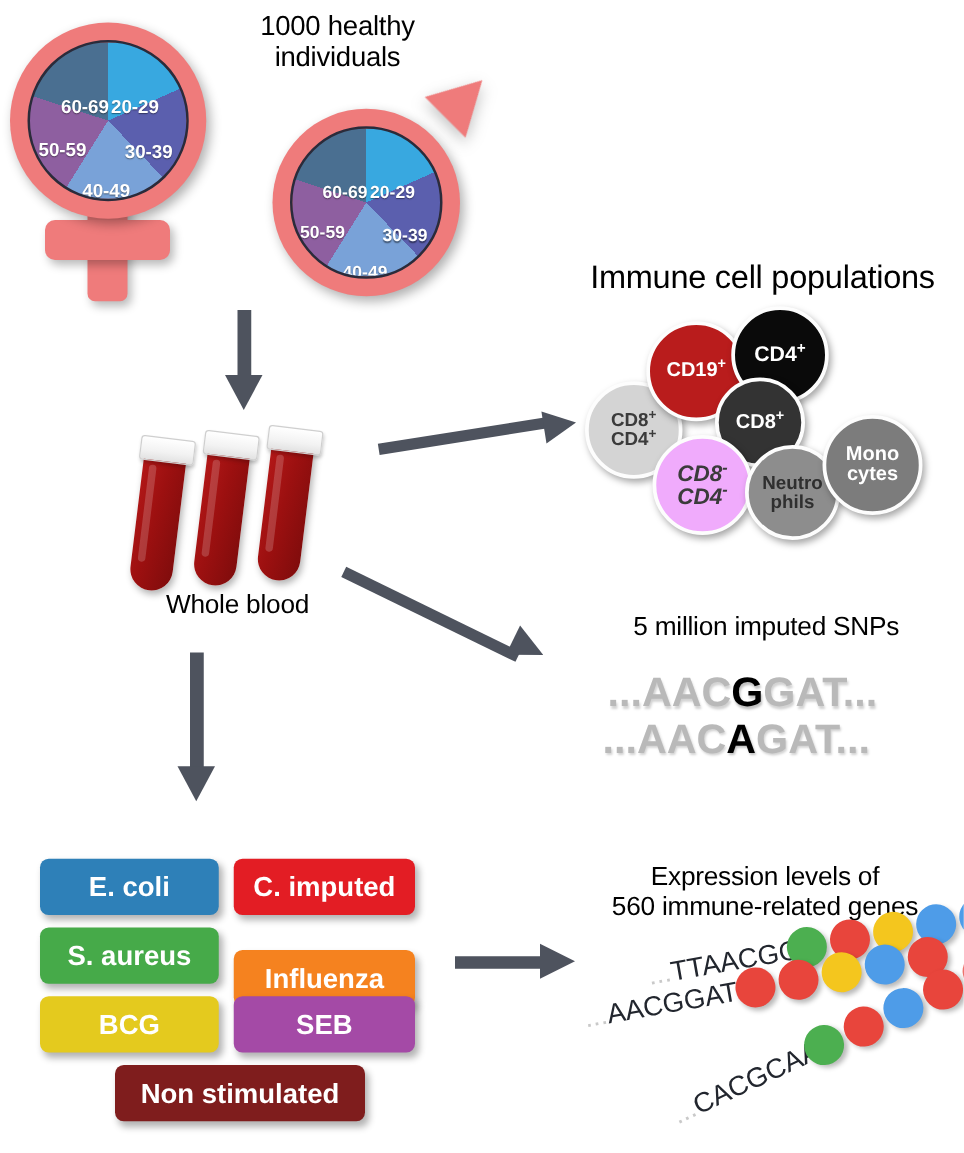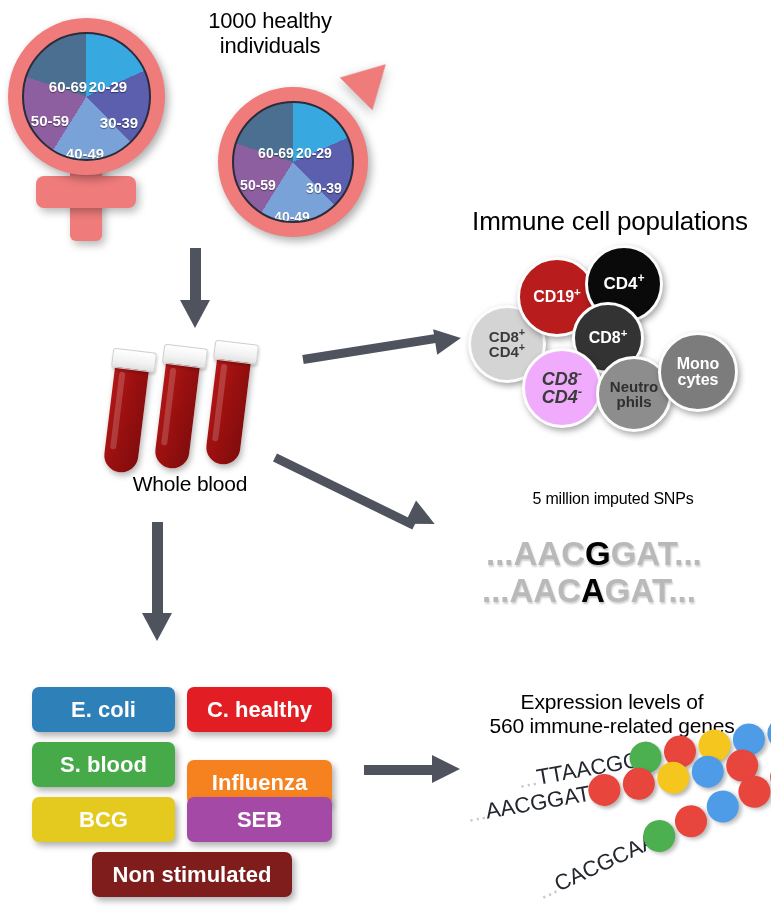--- a/index.html
+++ b/index.html
@@ -222,38 +222,38 @@
 
   <div class="cell" style="left:136px;top:116px;width:76px;height:76px;background:#8d8d8d;color:#2f2f2f;font-size:15px;">
     <span>Neutro<br>phils</span>
   </div>
 
   <div class="cell" style="left:198px;top:92px;width:80px;height:80px;background:#7c7c7c;color:#ffffff;font-size:16px;">
     <span>Mono<br>cytes</span>
   </div>
 </div>
 
-<div class="abs heading" style="left:455px;top:490px;width:316px;font-size:16px;">5 million imputed SNPs</div>
+<div class="abs heading" style="left:455px;top:490px;width:316px;font-size:21px;">5 million imputed SNPs</div>
 
 <div class="snp-line" style="left:486px;top:535px;font-size:33px;">
   <span class="dim">...</span><span class="dim">AAC</span><span class="hi">G</span><span class="dim">GAT</span><span class="dim">...</span>
 </div>
 
 <div class="snp-line" style="left:482px;top:572px;font-size:33px;">
   <span class="dim">...</span><span class="dim">AAC</span><span class="hi">A</span><span class="dim">GAT</span><span class="dim">...</span>
 </div>
 
 <div class="pill" style="left:32px;top:687px;width:143px;height:45px;background:#2e80b8;font-size:22px;">
   <span>E. coli</span>
 </div>
 <div class="pill" style="left:187px;top:687px;width:145px;height:45px;background:#e31d24;font-size:22px;">
-  <span>C. healthy</span>
+  <span>C. imputed</span>
 </div>
 <div class="pill" style="left:32px;top:742px;width:143px;height:45px;background:#46aa49;font-size:22px;">
-  <span>S. blood</span>
+  <span>S. aureus</span>
 </div>
 <div class="pill" style="left:187px;top:760px;width:145px;height:45px;background:#f5821f;font-size:22px;">
   <span>Influenza</span>
 </div>
 <div class="pill" style="left:32px;top:797px;width:143px;height:45px;background:#e4ca1e;font-size:22px;">
   <span>BCG</span>
 </div>
 <div class="pill" style="left:187px;top:797px;width:145px;height:45px;background:#a44aa6;font-size:22px;">
   <span>SEB</span>
 </div>

